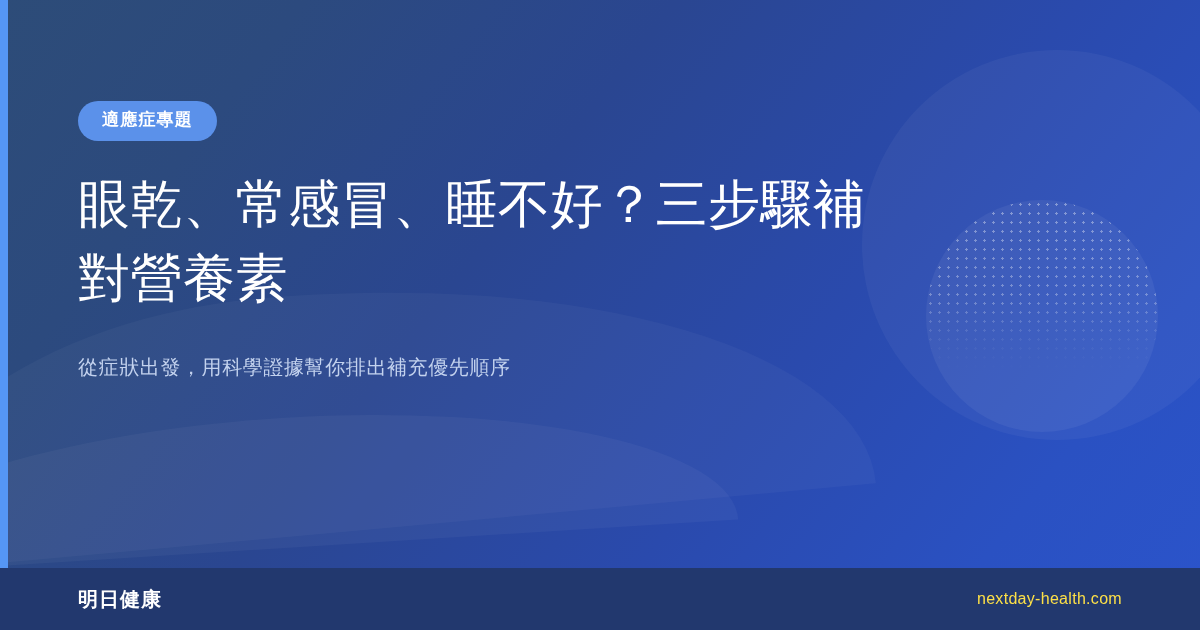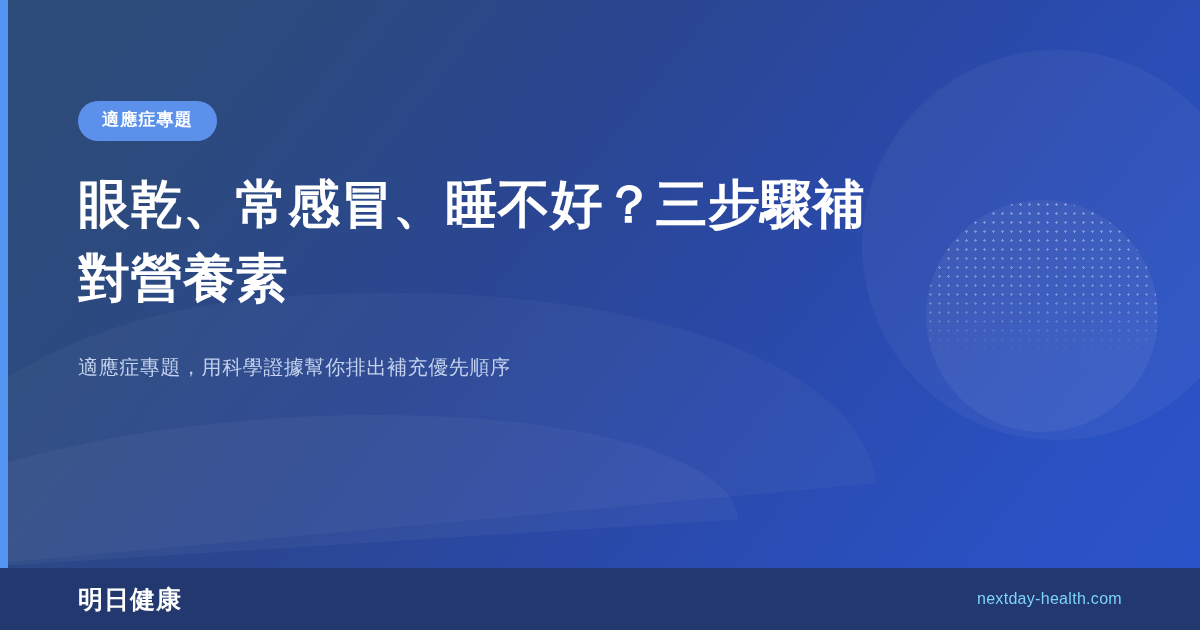--- a/index.html
+++ b/index.html
@@ -113,21 +113,21 @@
     white-space: nowrap;
     font-family: Liberation Mono, monospace;
   }
 
   .title {
     margin: 26px 0 0 0;
     max-width: 830px;
     color: #ffffff;
     font-size: 52px;
     line-height: 74px;
-    font-weight: bold;
+    font-weight: normal;
     letter-spacing: 0.5px;
   }
 
   .subtitle {
     margin: 36px 0 0 0;
     color: #c3d2ee;
     font-size: 20px;
     line-height: 32px;
     font-weight: normal;
     letter-spacing: 0.6px;
@@ -141,26 +141,26 @@
     background: #22386e;
     display: flex;
     align-items: center;
     justify-content: space-between;
     padding: 0 78px;
     box-sizing: border-box;
     z-index: 5;
   }
   .brand {
     color: #ffffff;
-    font-size: 25px;
+    font-size: 20px;
     font-weight: bold;
     letter-spacing: 1px;
   }
   .site-url {
-    color: #7dd3fc;
+    color: #fde047;
     font-size: 16px;
     letter-spacing: 0.3px;
   }
 </style>
 </head>
 <body>
 
 <div class="card">
 
   <div class="deco noise"></div>
@@ -170,21 +170,21 @@
   <div class="deco wave-a"></div>
   <div class="deco wave-b"></div>
 
   <div class="accent-bar"></div>
 
   <div class="content">
     <div class="badge">適應症專題</div>
 
     <h1 class="title">眼乾、常感冒、睡不好？三步驟補對營養素</h1>
 
-    <p class="subtitle">適應症專題，用科學證據幫你排出補充優先順序</p>
+    <p class="subtitle">從症狀出發，用科學證據幫你排出補充優先順序</p>
   </div>
 
   <div class="footer">
     <span class="brand">明日健康</span>
     <span class="site-url">nextday-health.com</span>
   </div>
 
 </div>
 
 </body></html>

